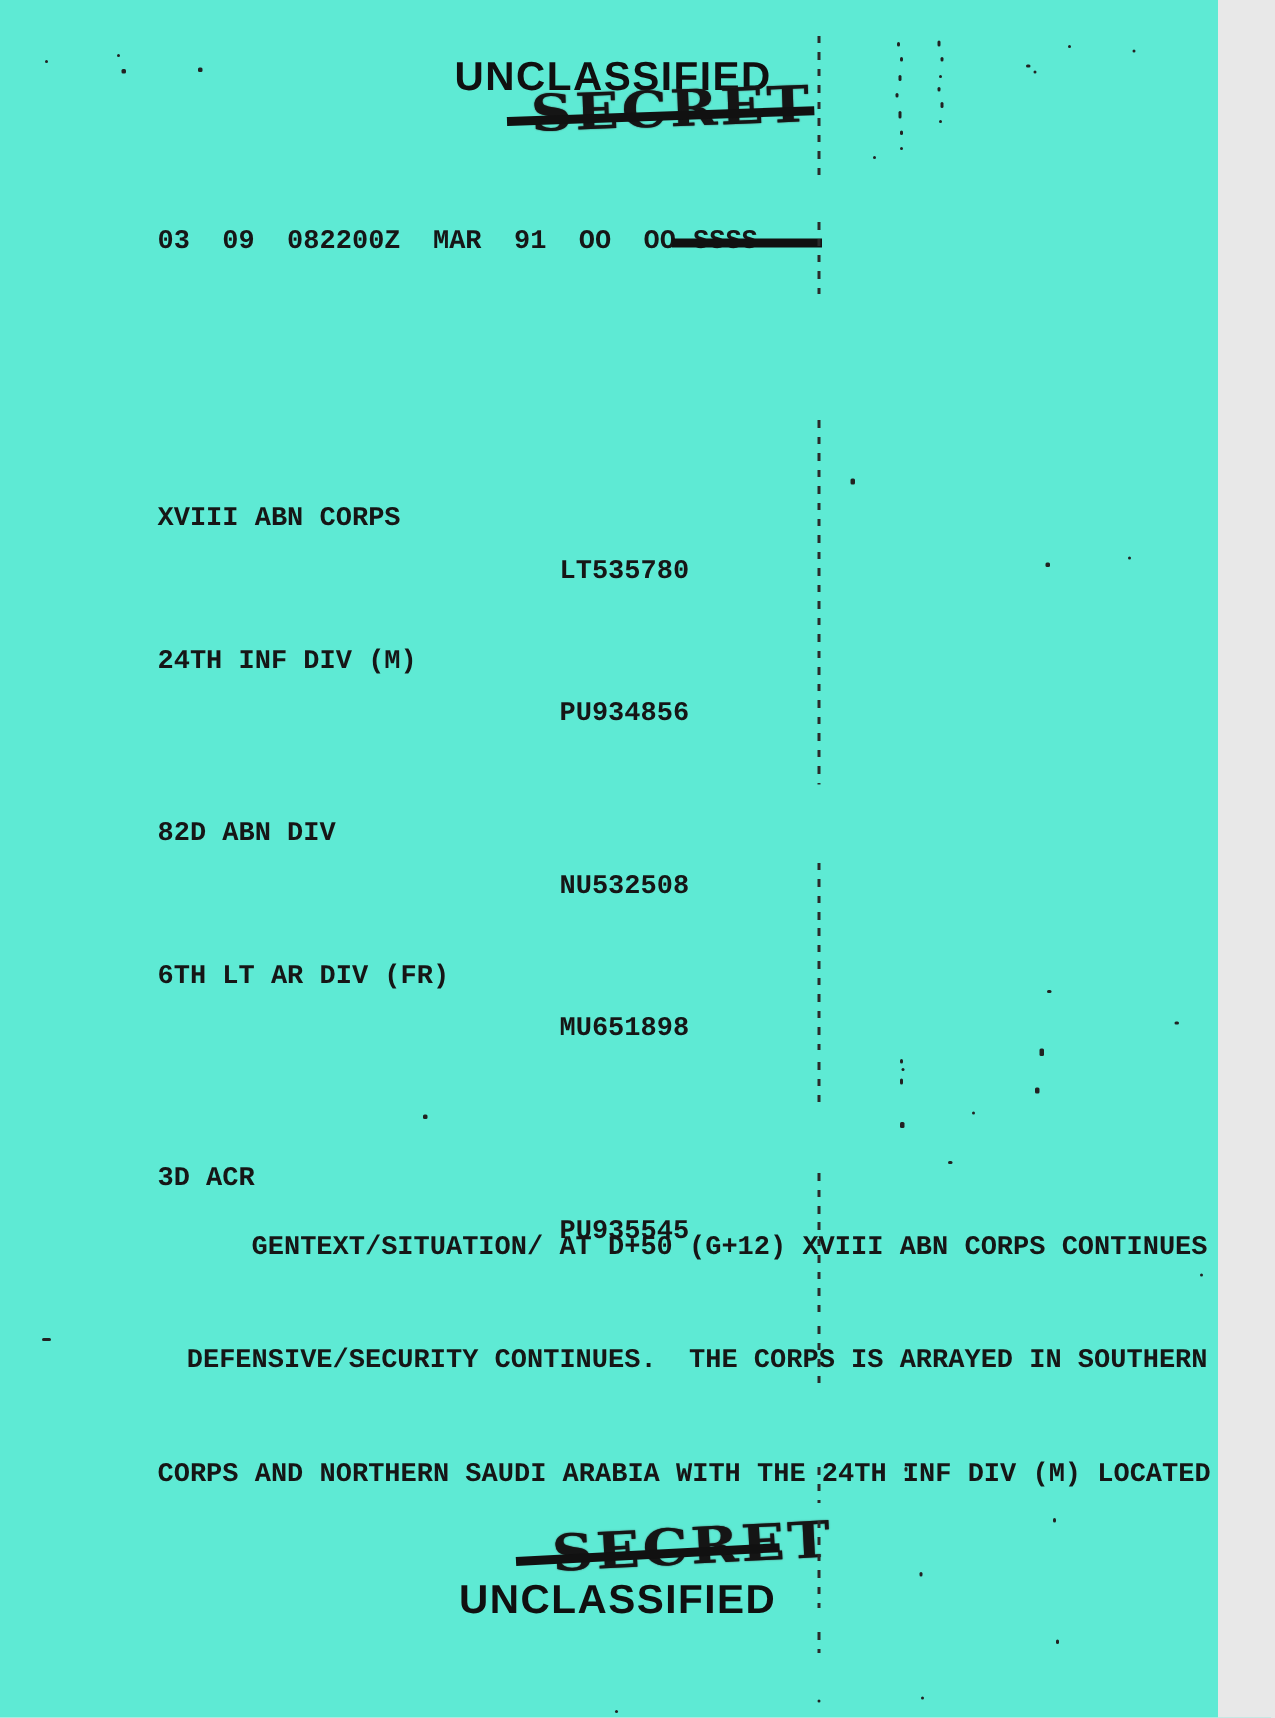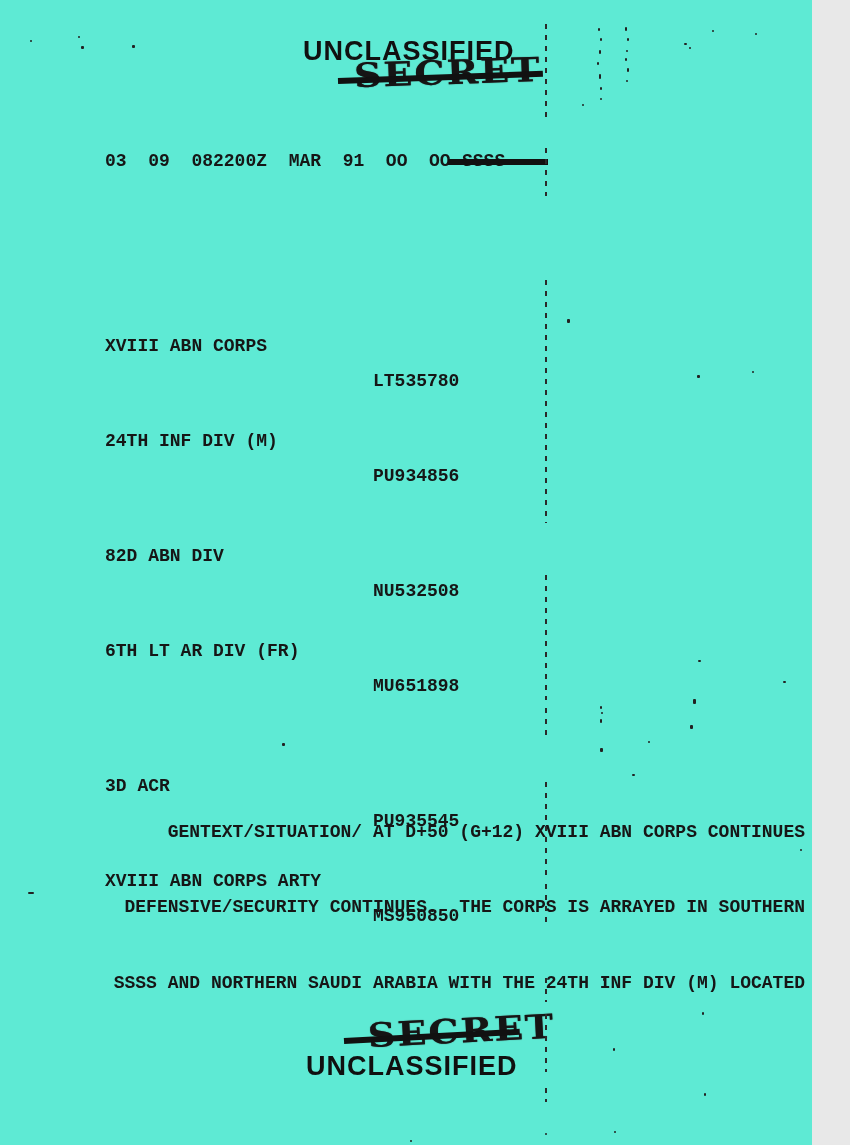--- a/index.html
+++ b/index.html
@@ -106,44 +106,40 @@
         <span class="unit-coord">MU651898</span>
       </div>
     
     
     
       <div class="unit-row">
         <span class="unit-name">3D ACR</span>
         <span class="unit-coord">PU935545</span>
       </div>
     
-      <div class="unit-row">
-        <span class="unit-name">XVIII ABN CORPS ARTY</span>
-        <span class="unit-coord">MS950850</span>
-      </div>
     
       
     
       
     
       
     
       
     
       
     
       
     
       
     </div>
 
   <div class="gentext typed">
     <div class="gentext-line">GENTEXT/SITUATION/ AT D+50 (G+12) XVIII ABN CORPS CONTINUES</div>
     <div class="gentext-line">DEFENSIVE/SECURITY CONTINUES.  THE CORPS IS ARRAYED IN SOUTHERN</div>
-    <div class="gentext-line">SSSS AND NORTHERN SAUDI ARABIA WITH THE 24TH INF DIV (M) LOCATED</div>
+    <div class="gentext-line">CORPS AND NORTHERN SAUDI ARABIA WITH THE 24TH INF DIV (M) LOCATED</div>
   </div>
 
   <div class="stamp-secret secret-bottom">SECRET</div>
   <div class="strike strike-bottom"></div>
   <div class="stamp-unclassified unclassified-bottom">UNCLASSIFIED</div>
 
   <div id="vline-container">
       <div class="vline-seg" style="top: 24px; height: 94px;"></div>
       <div class="vline-seg" style="top: 148px; height: 48px;"></div>
       <div class="vline-seg" style="top: 280px; height: 243px;"></div>

